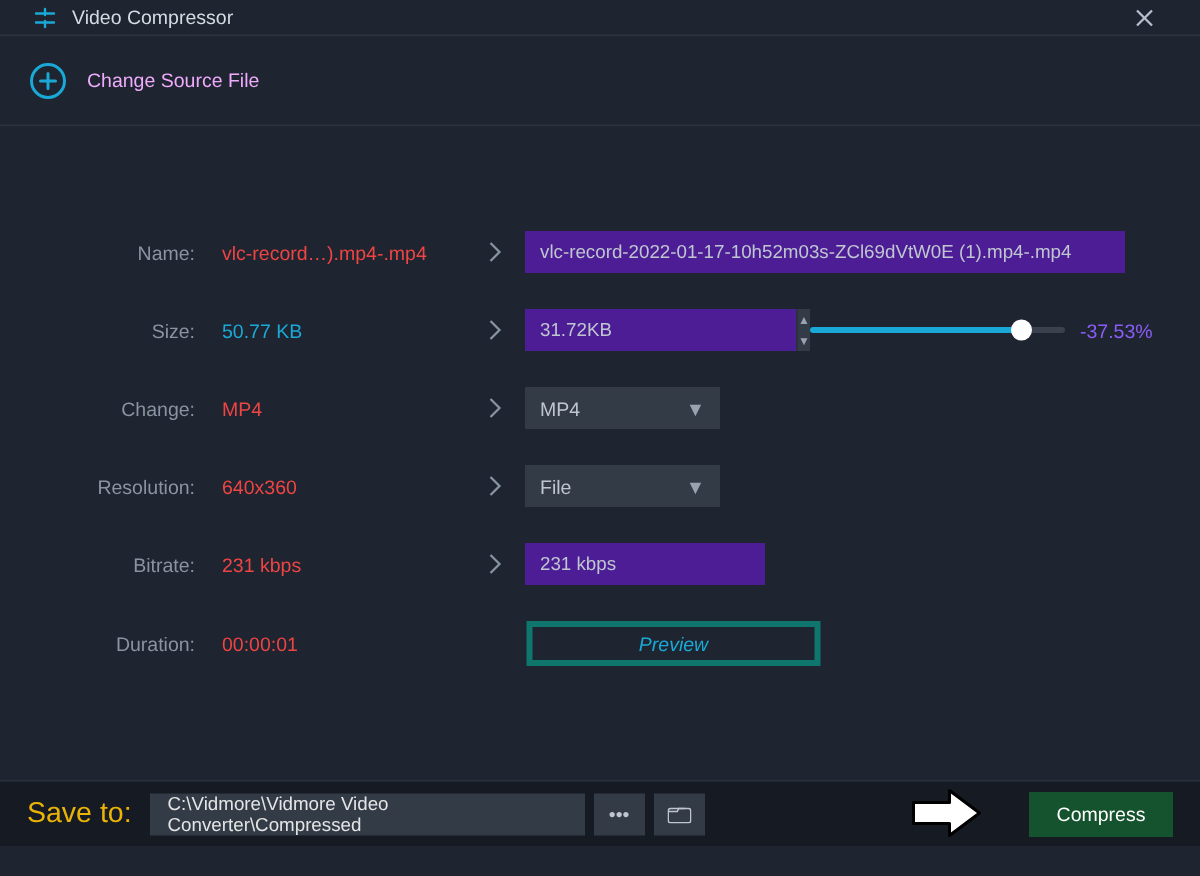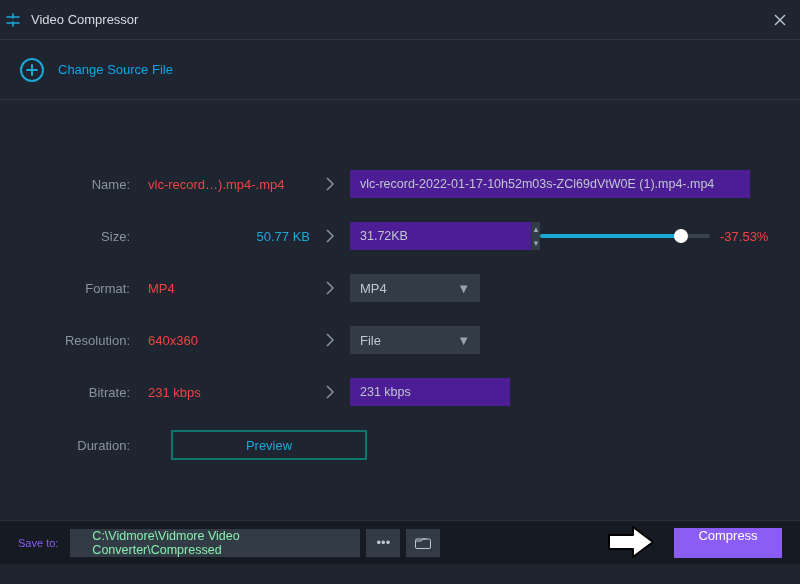--- a/index.html
+++ b/index.html
@@ -5,24 +5,24 @@
   * { box-sizing: border-box; margin: 0; padding: 0; }
   html, body { width: 800px; height: 584px; overflow: hidden; }
   body {
     font-family: "Segoe UI", Arial, sans-serif;
     background: #1e2530;
     color: #c7cdd6;
     font-size: 13px;
     position: relative;
   }
   .titlebar {
-    height: 40px;
-    display: flex;
-    align-items: center;
-    padding: 0 5px;
+    height: 24px;
+    display: flex;
+    align-items: center;
+    padding: 0 22px;
     border-bottom: 1px solid #2c3440;
   }
   .titlebar .app-icon {
     width: 16px; height: 16px;
     display: inline-flex; align-items: center; justify-content: center;
     margin-right: 10px;
     color: #1aa9d6;
   }
   .titlebar .title { color: #d6dbe3; font-size: 13px; }
   .titlebar .spacer { flex: 1; }
@@ -40,21 +40,21 @@
     border-bottom: 1px solid #2c3440;
   }
   .plus-circle {
     width: 24px; height: 24px;
     border: 2px solid #1aa9d6;
     border-radius: 50%;
     display: inline-flex; align-items: center; justify-content: center;
     color: #1aa9d6; font-weight: 600; margin-right: 14px;
     cursor: pointer;
   }
-  .source-label { color: #0ea5e9; cursor: pointer; }
+  .source-label { color: #f0abfc; cursor: pointer; }
 
   .content {
     padding: 70px 30px 0 30px;
   }
   .row {
     display: flex;
     align-items: center;
     margin-bottom: 24px;
   }
   .label {
@@ -62,21 +62,21 @@
     text-align: right;
     color: #8a93a1;
     font-size: 13px;
   }
   .val1 {
     width: 180px;
     padding-left: 18px;
     color: #ef4444;
     white-space: nowrap;
   }
-  .val1.accent { color: #1aa9d6; text-align: right; }
+  .val1.accent { color: #1aa9d6; }
   .chev {
     width: 40px;
     display: flex;
     align-items: center;
     justify-content: center;
     color: #8a93a1;
   }
   .chev svg { width: 10px; height: 14px; }
   .field {
     display: flex;
@@ -131,65 +131,66 @@
   .slider .thumb {
     position: absolute; right: -8px; top: 50%;
     transform: translateY(-50%);
     width: 14px; height: 14px; border-radius: 50%;
     background: #ffffff;
   }
   .slider .track-right {
     position: absolute; right: -30px; width: 30px; height: 4px; top:0;
     background: #3a424e; border-radius: 2px;
   }
-  .pct { margin-left: 40px; color: #ef4444; font-size: 13px; }
+  .pct { margin-left: 40px; color: #8b5cf6; font-size: 13px; }
 
   .preview-btn {
     width: 196px; height: 30px;
-    border: 2px solid #0f766e;
+    border: 4px solid #0f766e;
     color: #1aa9d6;
     background: transparent;
     display: flex; align-items: center; justify-content: center;
     cursor: pointer;
     margin-left: 1px;
+    font-style: italic;
   }
 
   .footer {
     position: absolute;
     left: 0; right: 0; bottom: 20px;
     height: 44px;
     background: #161b23;
     display: flex; align-items: center;
     padding: 0 18px;
     border-top: 1px solid #2a313c;
   }
-  .footer .saveto { color: #8b5cf6; margin-right: 12px; font-size: 11px; }
+  .footer .saveto { color: #eab308; margin-right: 12px; font-size: 19px; }
   .path-box {
     background: #333b47;
     height: 28px;
     width: 290px;
     display: flex; align-items: center;
-    color: #86efac;
-    padding: 0 22px;
+    color: #e5e5e5;
+    padding: 0 12px;
     font-size: 12.5px;
   }
   .dots-btn, .folder-btn {
     width: 34px; height: 28px;
     background: #333b47;
     margin-left: 6px;
     display: flex; align-items: center; justify-content: center;
     color: #bfc6d0; cursor: pointer;
   }
   .footer .spacer { flex: 1; }
   .compress-btn {
-    background: #8b5cf6;
+    background: #14532d;
     color: #ffffff;
     height: 30px;
-    width: 108px;
-    display: flex; align-items: flex-start; justify-content: center;
+    width: 96px;
+    display: flex; align-items: center; justify-content: center;
     cursor: pointer;
     font-size: 13px;
   }
 
   .arrow-annot {
     position: absolute;
     bottom: 20px;
     right: 145px;
     pointer-events: none;
   }
@@ -257,21 +258,21 @@
     <div class="slider-wrap">
       <div class="slider">
         <div class="track-right"></div>
         <div class="thumb"></div>
       </div>
       <div class="pct">-37.53%</div>
     </div>
   </div>
 
   <div class="row">
-    <div class="label">Format:</div>
+    <div class="label">Change:</div>
     <div class="val1">MP4</div>
     <div class="chev">
       <svg viewBox="0 0 10 14">
           <path d="M2 1l6 6-6 6" stroke="#8a93a1" stroke-width="1.5" fill="none"></path>
         </svg>
     </div>
     <div class="field">
       <div class="select">
         <span>MP4</span>
         <span class="caret">▼</span>
@@ -303,20 +304,21 @@
           <path d="M2 1l6 6-6 6" stroke="#8a93a1" stroke-width="1.5" fill="none"></path>
         </svg>
     </div>
     <div class="field">
       <input class="textbox mid" value="231 kbps" style="">
     </div>
   </div>
 
   <div class="row">
     <div class="label">Duration:</div>
+    <div class="val1">00:00:01</div>
     <div class="chev" style="visibility:hidden">
         <svg viewBox="0 0 10 14"></svg>
       </div>
     <div class="field">
       <div class="preview-btn">
         <span>Preview</span>
       </div>
     </div>
   </div>
 

